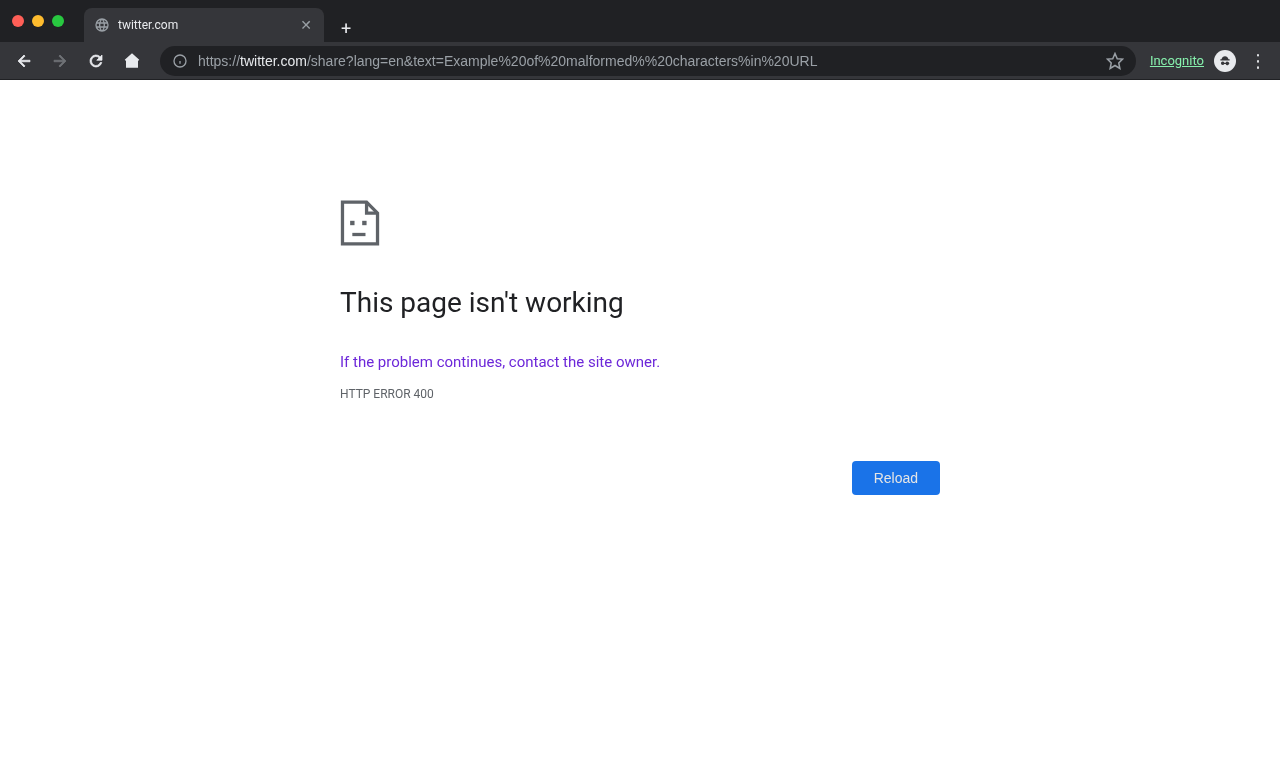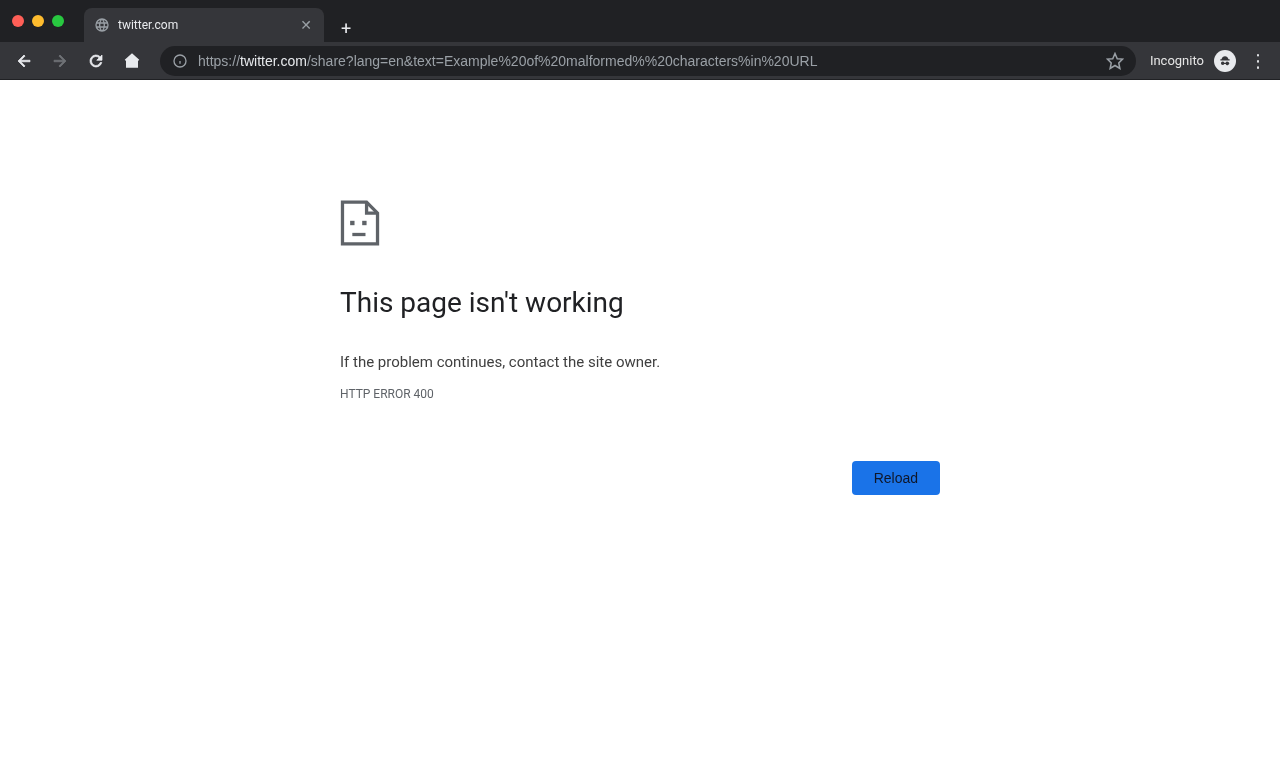--- a/index.html
+++ b/index.html
@@ -103,21 +103,21 @@
       font-family: -apple-system, BlinkMacSystemFont, sans-serif;
     }
     .url-text .scheme { color:#9aa0a6; }
     .url-text .host { color:#e8eaed; }
     .url-text .path { color:#9aa0a6; }
     .omnibox .star { color:#9aa0a6; cursor:pointer; width:18px; display:flex; align-items:center; justify-content:center;}
     .right-tools {
       display:flex; align-items:center; gap:10px;
     }
     .incognito-label {
-      color:#e5e5e5; font-size:13px;
+      color:#86efac; font-size:13px;text-decoration:underline;
     }
     .incognito-badge {
       width:22px; height:22px; border-radius:50%; background:#e8eaed;
       display:flex; align-items:center; justify-content:center;
     }
     .incognito-badge svg { width:14px; height:14px; }
     .more-btn {
       color:#e8eaed; font-size:18px; cursor:pointer;
       width:24px; display:flex; align-items:center; justify-content:center;
     }
@@ -140,37 +140,37 @@
     }
     .sad-icon svg { width:100%; height:100%; }
     .error-title {
       font-size: 28px;
       color:#202124;
       font-weight:400;
       margin-bottom: 34px;
     }
     .error-msg {
       font-size: 15px;
-      color:#404040;
+      color:#6d28d9;
       margin-bottom: 8px;
     }
     .error-code {
       font-size: 12px;
       color:#5f6368;
       text-transform: uppercase;
       margin-top: 16px;
     }
     .reload-row {
       display:flex;
       justify-content:flex-end;
       margin-top: 60px;
     }
     .reload-btn {
       background:#1a73e8;
-      color:#0f172a;
+      color:#e5e5e5;
       border:none;
       padding: 9px 22px;
       font-size: 14px;
       border-radius: 4px;
       cursor:pointer;
     }
   </style>
 </head>
 <body>
 

